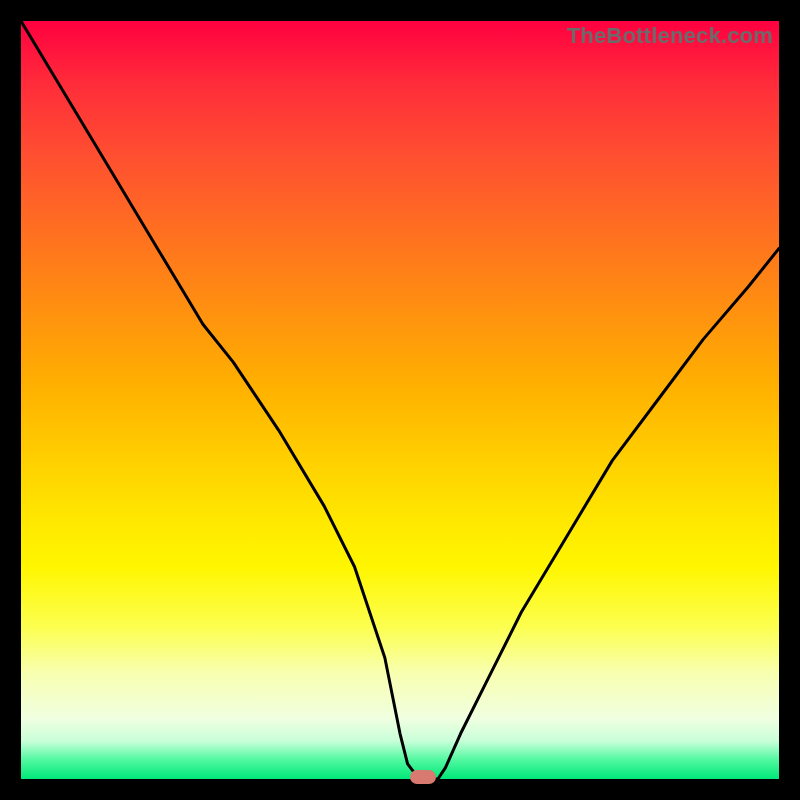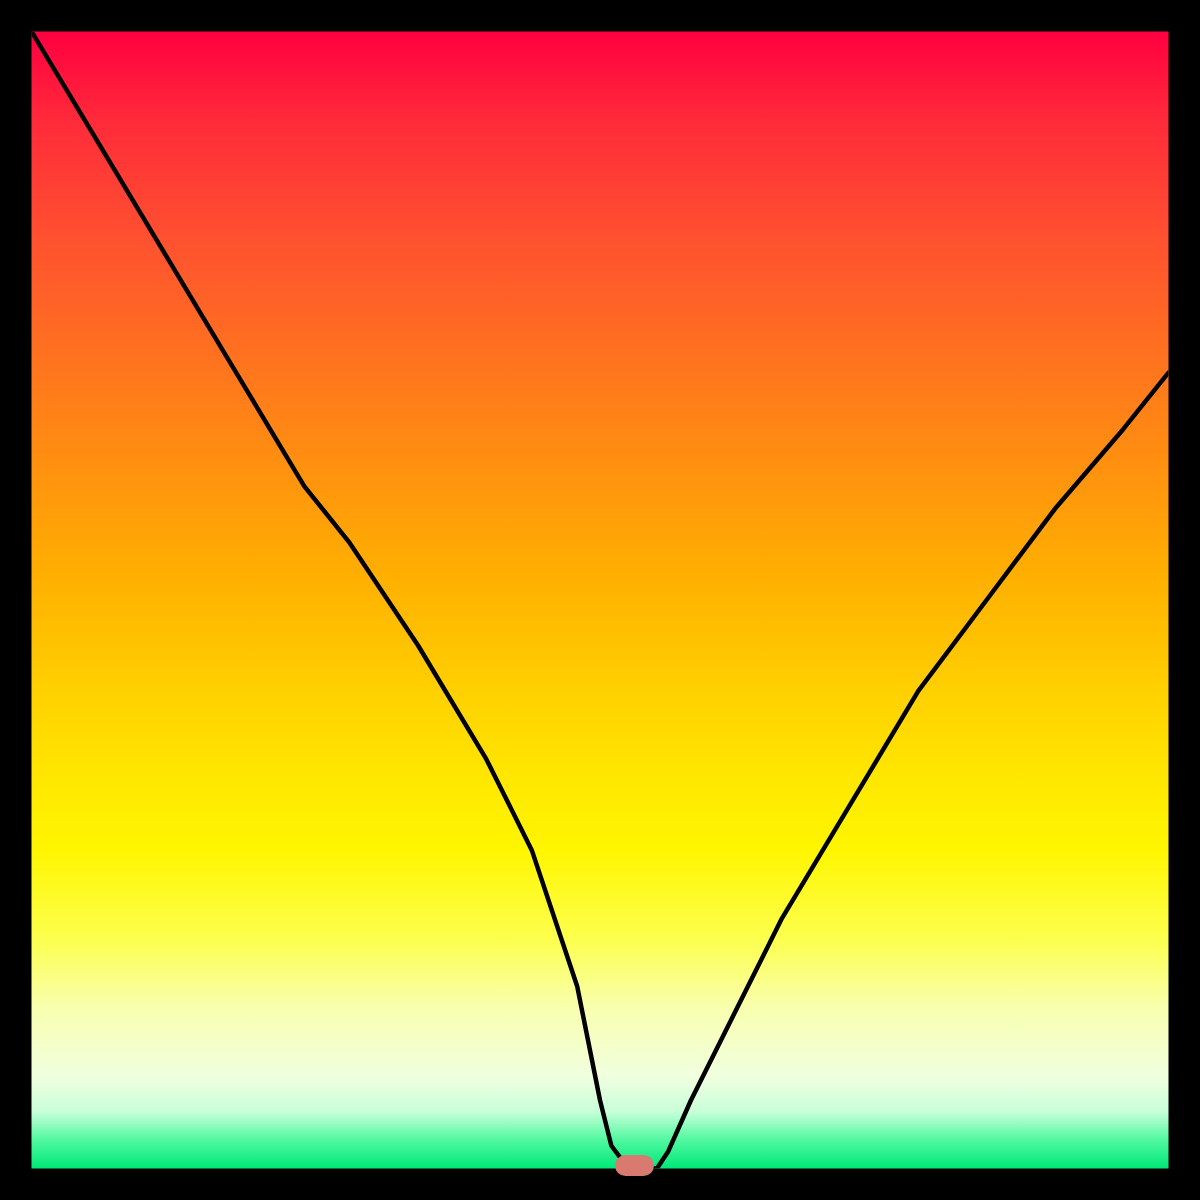--- a/index.html
+++ b/index.html
@@ -55,18 +55,19 @@
     height: 14px;
     border-radius: 7px;
     background: #d87a6f;
   }
 </style>
 </head>
 <body>
 
 <div class="frame">
   <div class="plot-area">
+    <div class="watermark">TheBottleneck.com</div>
     <svg class="curve" viewBox="0 0 758 758" preserveAspectRatio="none">
       <path fill="none" stroke="#000" stroke-width="3" stroke-linecap="round" stroke-linejoin="round" d="M0.00 0.00 L45.48 75.80 L90.96 151.60 L136.44 227.40 L181.92 303.20 L212.24 341.10 L257.72 409.32 L303.20 485.12 L333.52 545.76 L363.84 636.72 L379.00 712.52 L386.58 742.84 L397.95 758.00 L409.32 758.00 L416.90 758.00 L424.48 746.63 L439.64 712.52 L469.96 651.88 L500.28 591.24 L545.76 515.44 L591.24 439.64 L636.72 379.00 L682.20 318.36 L727.68 265.30 L758.00 227.40"></path>
     </svg>
     <div class="marker" style="left: 388.74px; top: 749px; background: rgb(216, 122, 111);"></div>
   </div>
 </div>
 
 </body></html>

